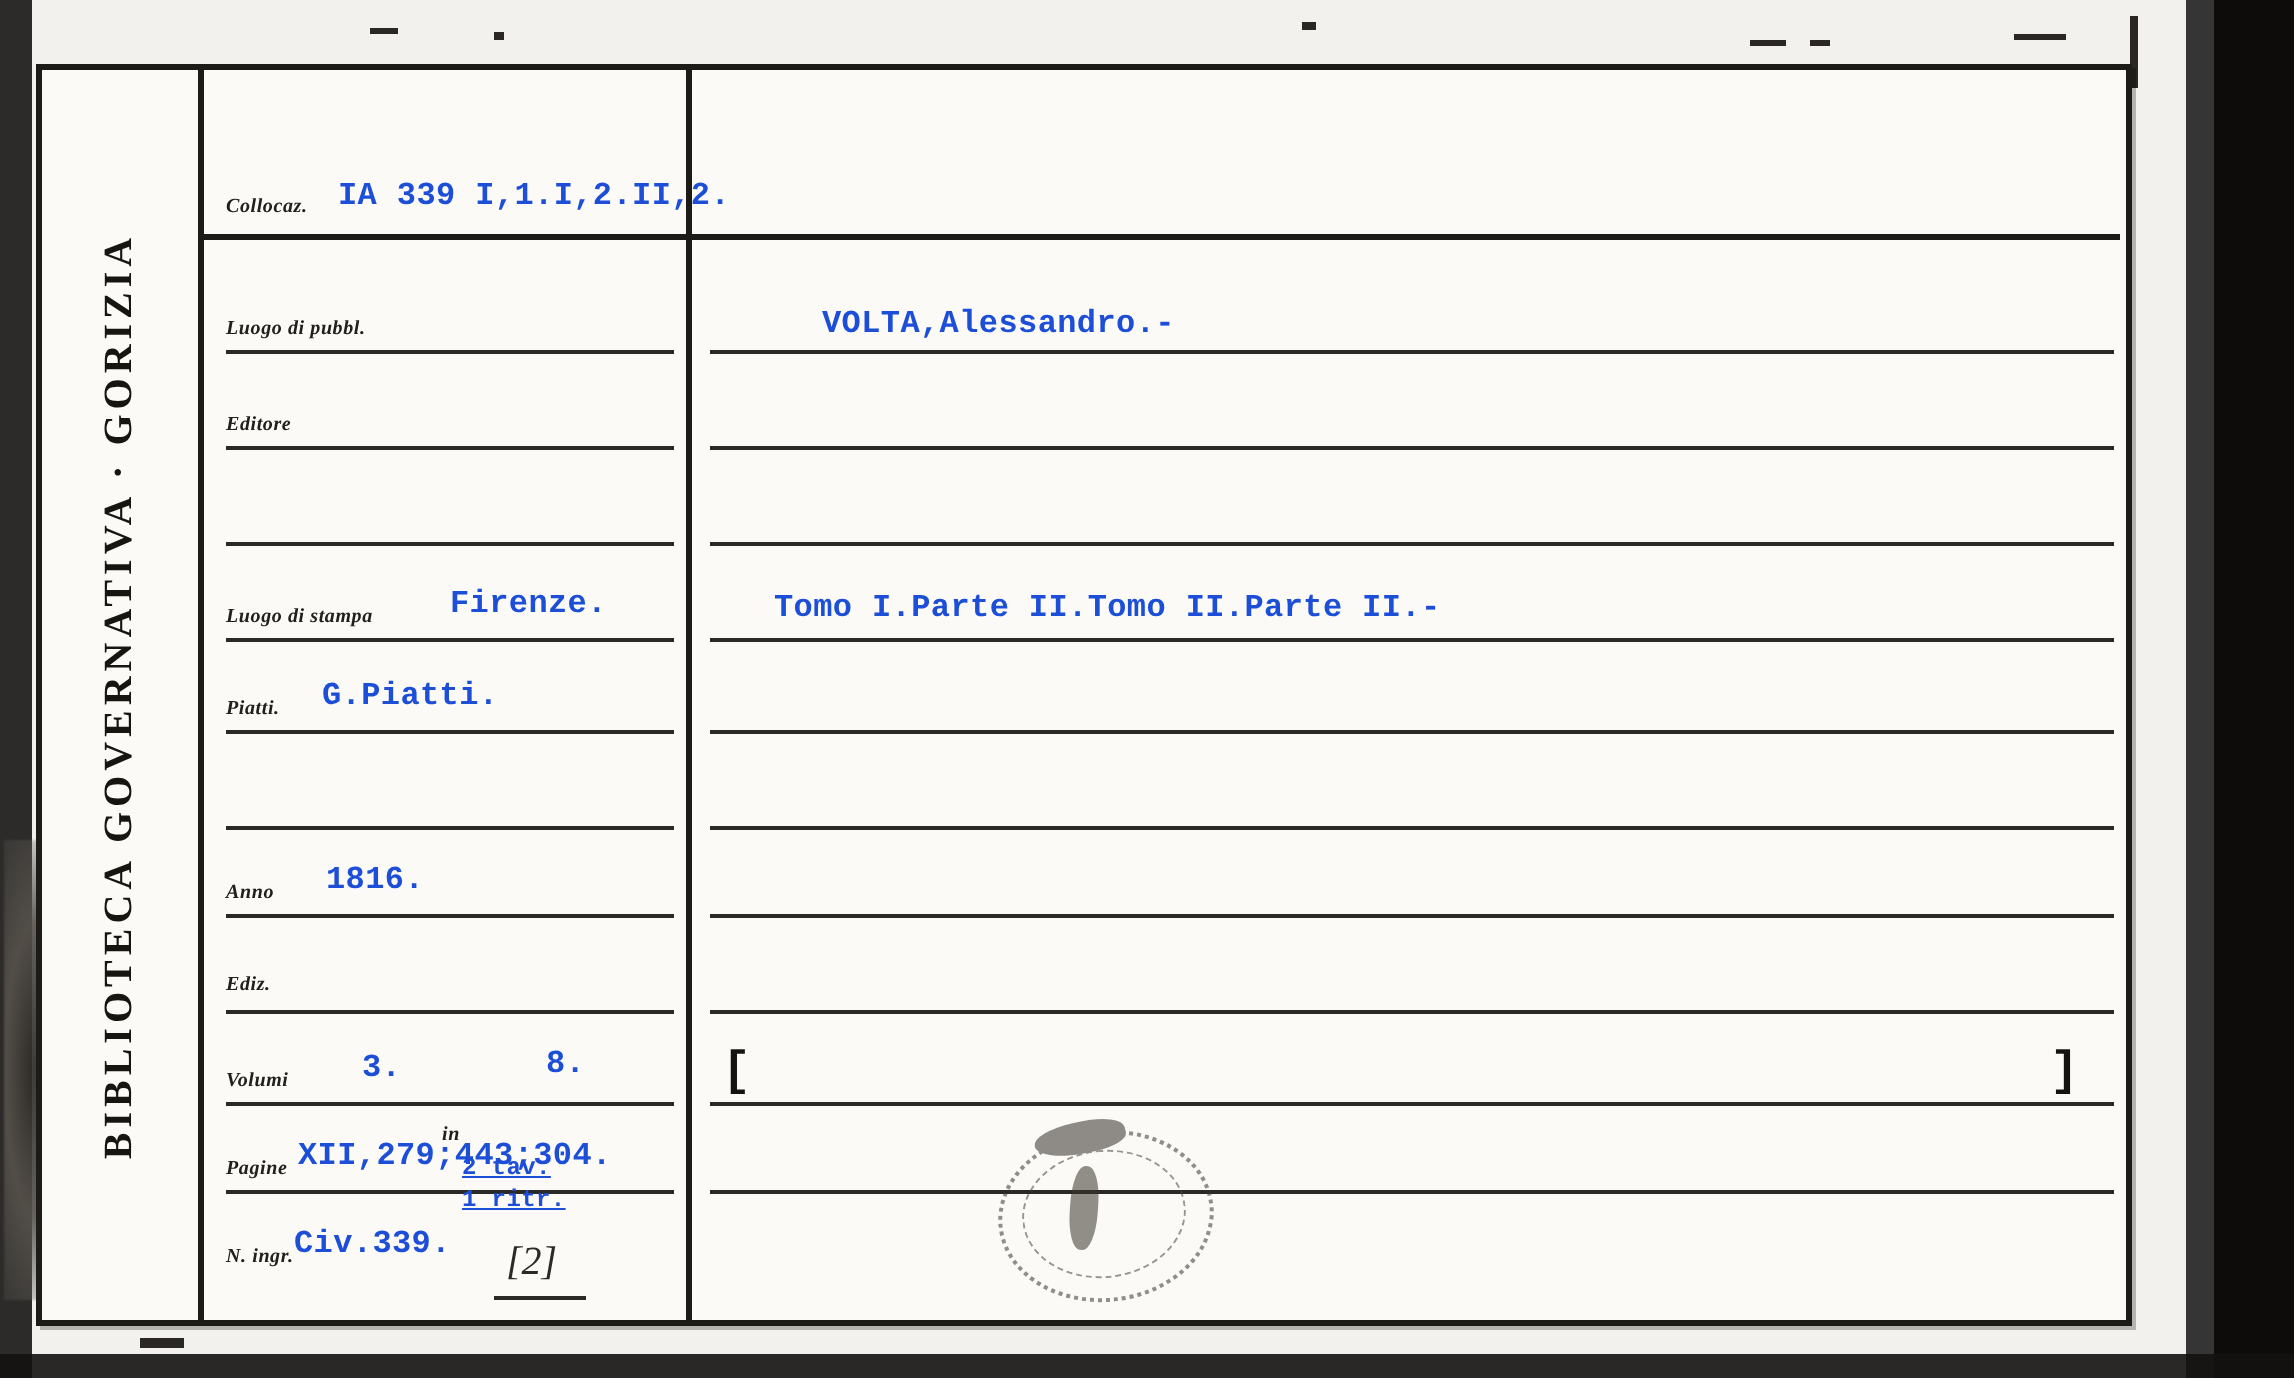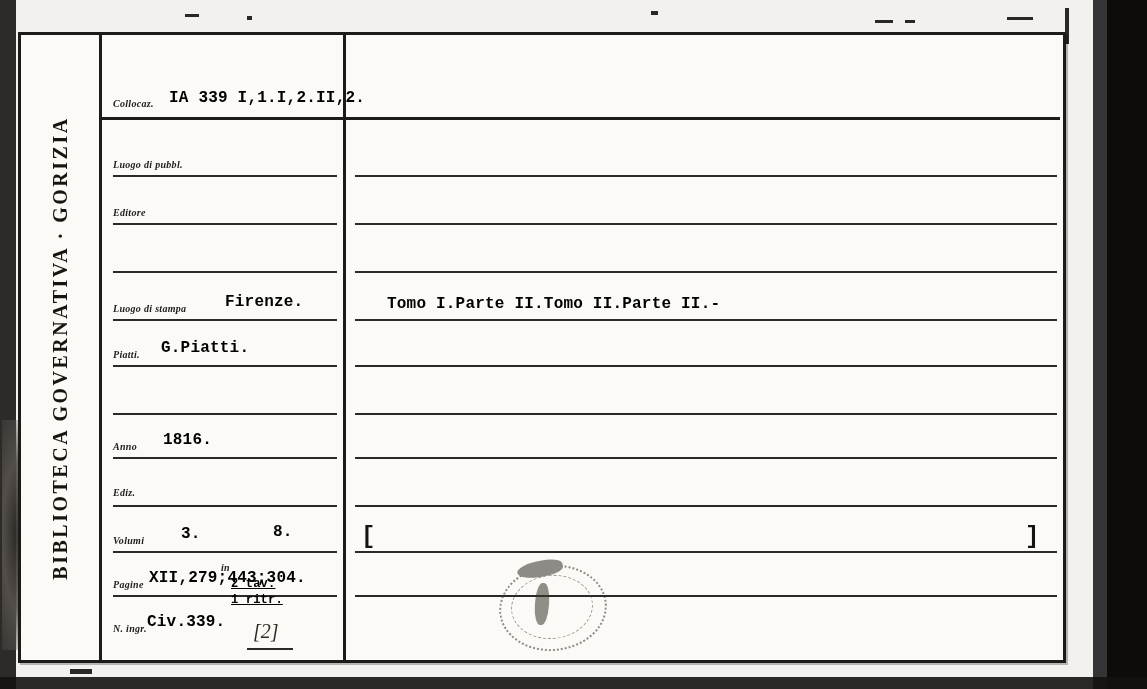--- a/index.html
+++ b/index.html
@@ -141,21 +141,21 @@
     letter-spacing: .3px;
     white-space: nowrap;
   }
 
   
   .tw {
     position: absolute;
     font-family: "Liberation Mono", monospace;
     font-weight: 700;
     font-size: 16px;
-    color: #000000;
+    color: #1d4ed8;
     white-space: nowrap;
     letter-spacing: .2px;
   }
   .tw.tiny { font-size: 12px; text-decoration: underline; }
 
   
   .hand {
     position: absolute;
     font-family: "Liberation Serif", serif;
     font-style: italic;
@@ -295,20 +295,21 @@
       <div class="rule" style="left:334px;top:188px;width:702px;"></div>
       <div class="rule" style="left:334px;top:236px;width:702px;"></div>
       <div class="rule" style="left:334px;top:284px;width:702px;"></div>
       <div class="rule" style="left:334px;top:330px;width:702px;"></div>
       <div class="rule" style="left:334px;top:378px;width:702px;"></div>
       <div class="rule" style="left:334px;top:422px;width:702px;"></div>
       <div class="rule" style="left:334px;top:470px;width:702px;"></div>
       <div class="rule" style="left:334px;top:516px;width:702px;"></div>
       <div class="rule" style="left:334px;top:560px;width:702px;"></div>
 
+      <div class="tw" style="left:390px;top:118px;">VOLTA,Alessandro.-</div>
       <div class="tw" style="left:366px;top:260px;">Tomo I.Parte II.Tomo II.Parte II.-</div>
 
       <div class="bracket" style="left:340px;top:488px;">[</div>
       <div class="bracket" style="left:1004px;top:488px;">]</div>
 
       <div class="stamp">
         <div class="ring"></div>
         <div class="ring2"></div>
         <div class="blot"></div>
         <div class="blot2"></div>

